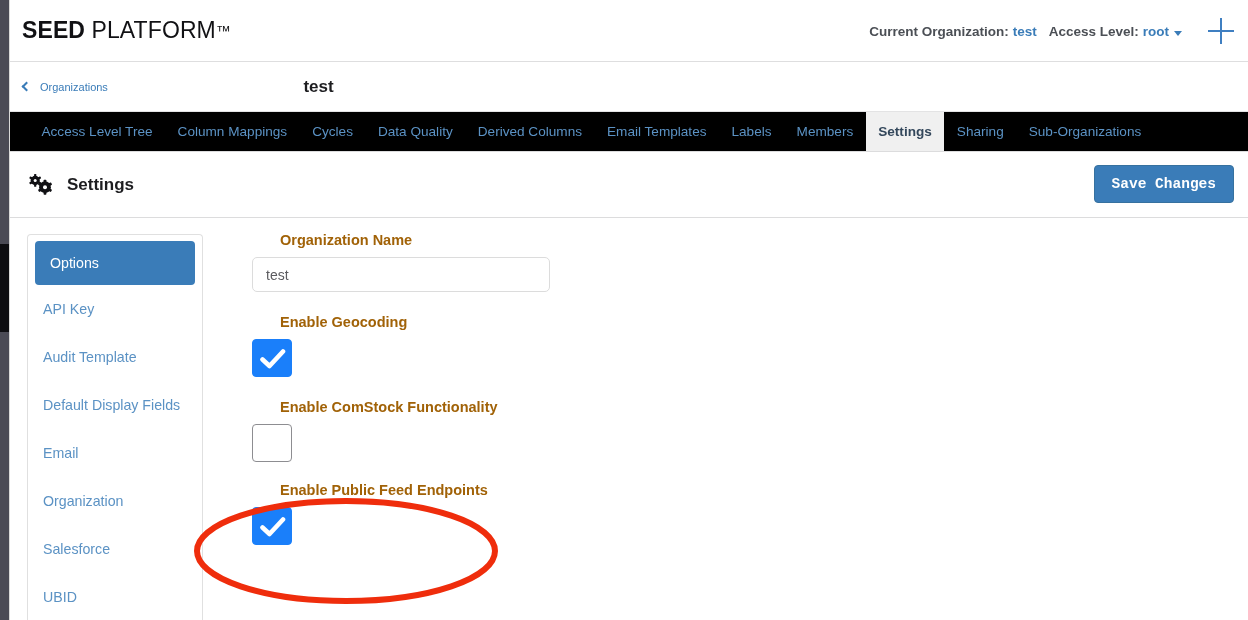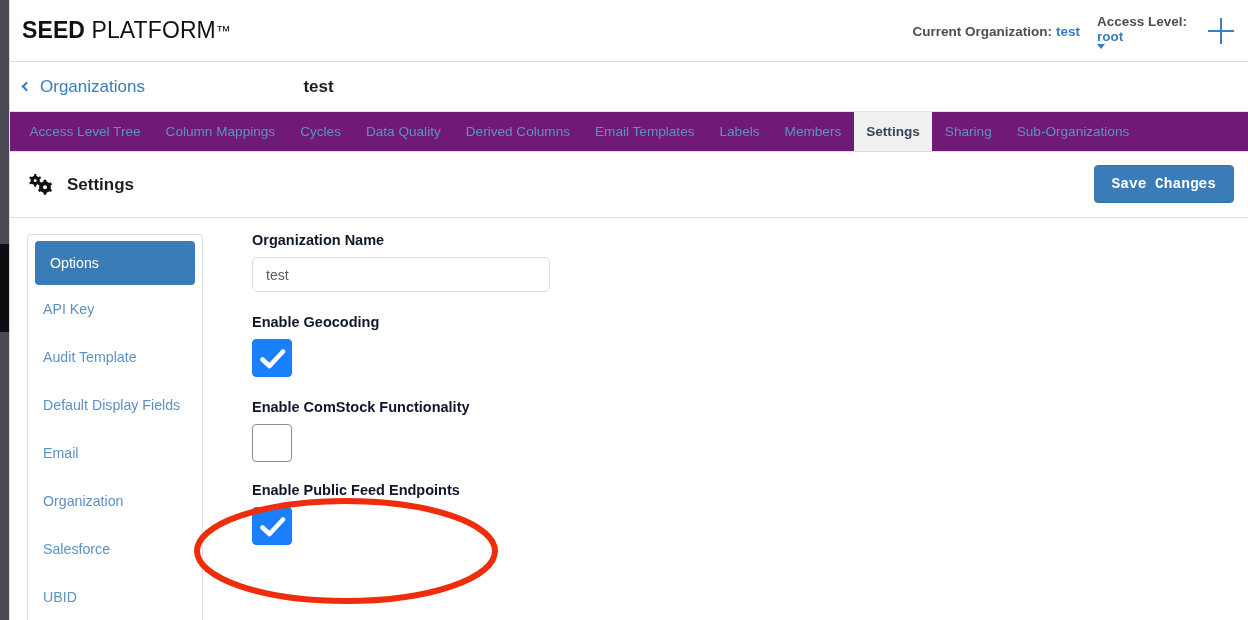--- a/index.html
+++ b/index.html
@@ -70,21 +70,21 @@
     align-items: center;
     gap: 0px;
     font-size: 13.5px;
     color: #4b4f55;
     white-space: nowrap;
     font-weight: bold;
   }
   .header-right .muted { color: #4b4f55; }
   .header-right .linkv { color: #3a7cb8; margin-left: 4px; }
   .header-right .grp { display: flex; align-items: baseline; }
-  .header-right .grp + .grp { margin-left: 12px; flex-direction: column; }
+  .header-right .grp + .grp { margin-left: 12px; }
   .caret-down {
     display: inline-block;
     width: 0; height: 0;
     margin-left: 5px;
     border-left: 4.5px solid transparent;
     border-right: 4.5px solid transparent;
     border-top: 5px solid #3a7cb8;
     vertical-align: middle;
   }
   .plus-btn {
@@ -108,21 +108,21 @@
     width: 1239px; height: 50px;
     background: #ffffff;
     border-bottom: 1px solid #e3e3e4;
   }
   .crumb-link {
     position: absolute;
     left: 14px; top: 0;
     height: 50px;
     display: flex; align-items: center;
     color: #3a7cb8;
-    font-size: 17px;
+    font-size: 11px;
     cursor: pointer;
   }
   .chev-left {
     display: inline-block;
     width: 7px; height: 7px;
     border-left: 2px solid #3a7cb8;
     border-bottom: 2px solid #3a7cb8;
     transform: rotate(45deg);
     margin-right: 10px;
     margin-top: -1px;
@@ -136,25 +136,25 @@
     font-weight: 700;
     color: #1d1d20;
     padding-right: 620px;
   }
 
   
   .tabbar {
     position: absolute;
     left: 9px; top: 112px;
     width: 1239px; height: 40px;
-    background: #701a75;
+    background: #000000;
     border-bottom: 1px solid #dcdcdd;
     display: flex;
     align-items: stretch;
-    padding-left: 8px;
+    padding-left: 20px;
     overflow: hidden;
   }
   .tab {
     display: flex; align-items: center;
     padding: 0 12.5px;
     font-size: 13.6px;
     color: #5b92c4;
     cursor: pointer;
     white-space: nowrap;
   }
@@ -241,22 +241,23 @@
 
   
   .form {
     position: absolute;
     left: 243px; top: 14px;
     width: 520px;
   }
   .field-label {
     font-size: 14.5px;
     font-weight: 700;
-    color: #0f172a;
+    color: #a16207;
     margin-bottom: 9px;
+    margin-left: 28px;
   }
   .text-input {
     width: 298px;
     height: 35px;
     border: 1px solid #dcdcdc;
     border-radius: 5px;
     background: #ffffff;
     font-size: 14px;
     color: #5b5b5f;
     padding: 0 13px;

